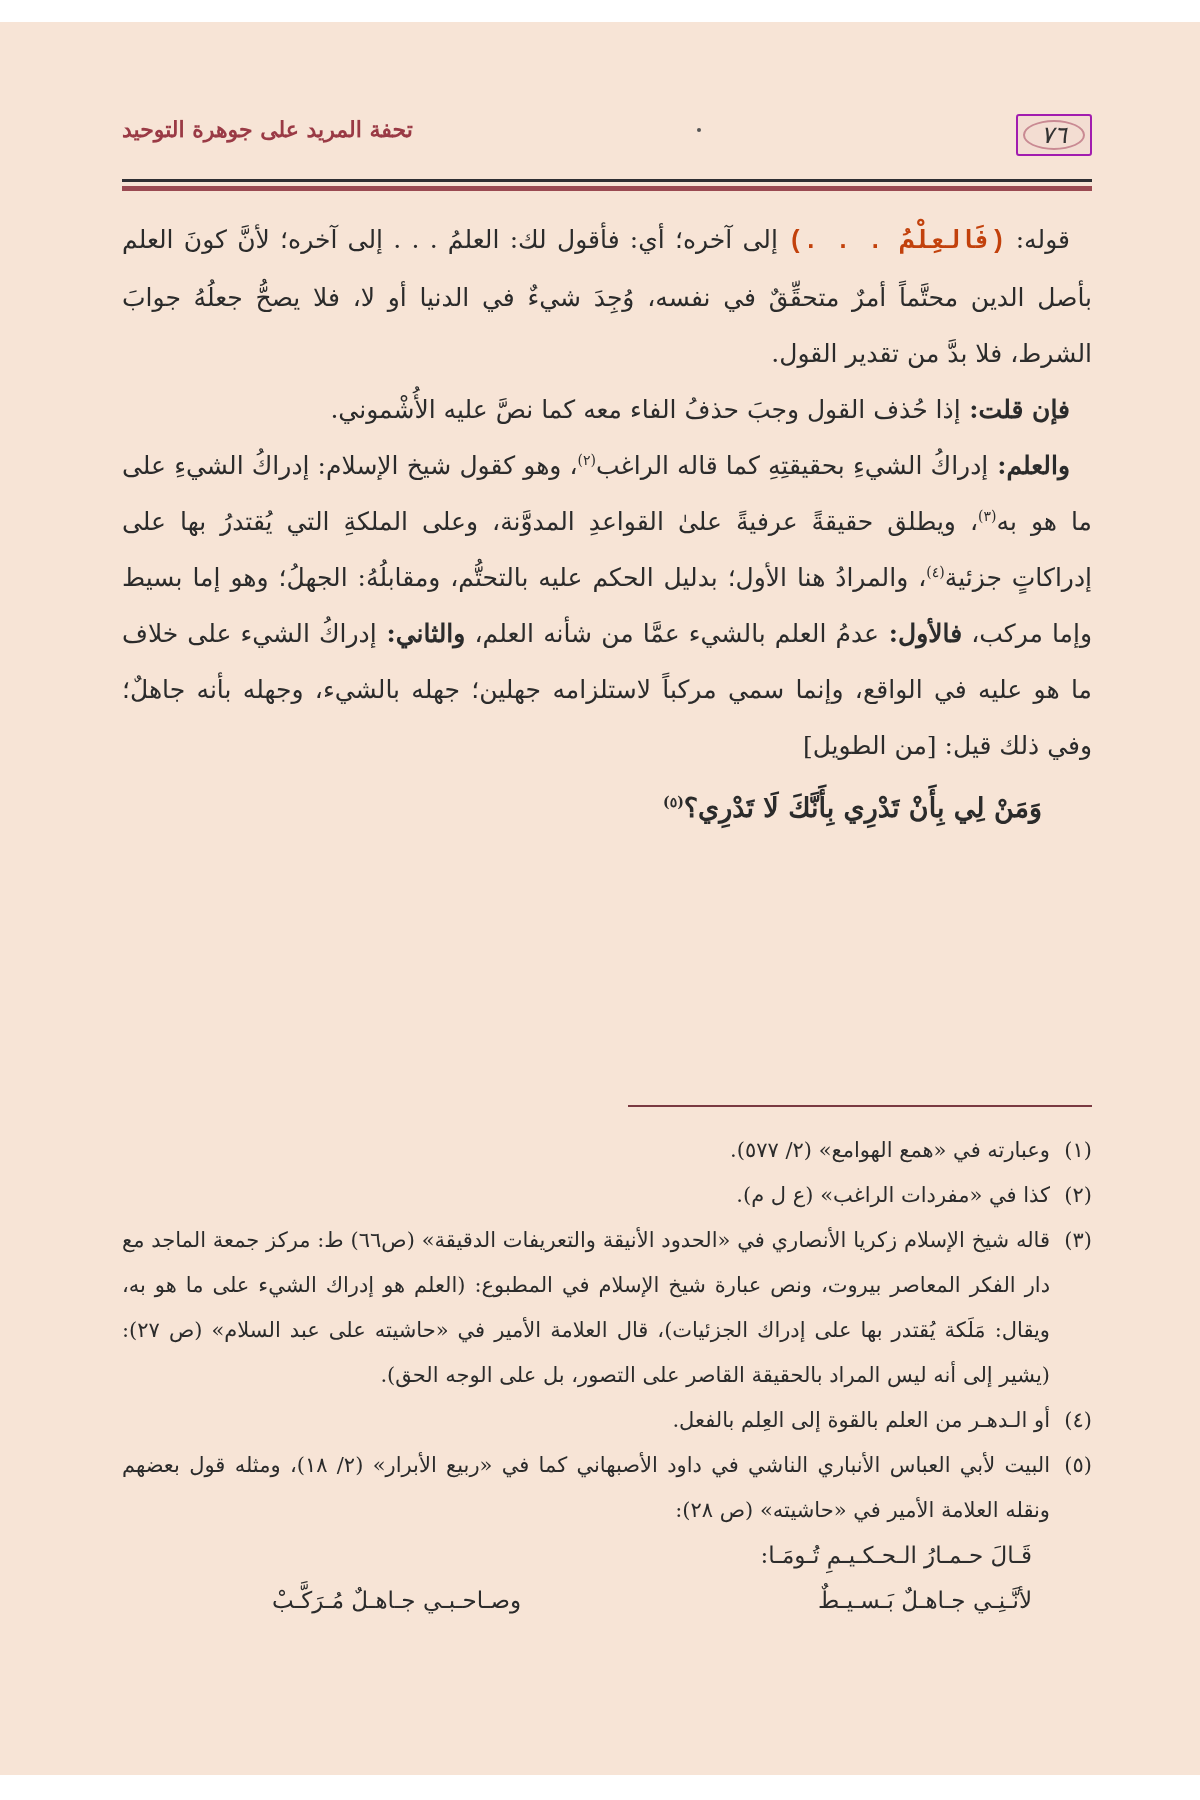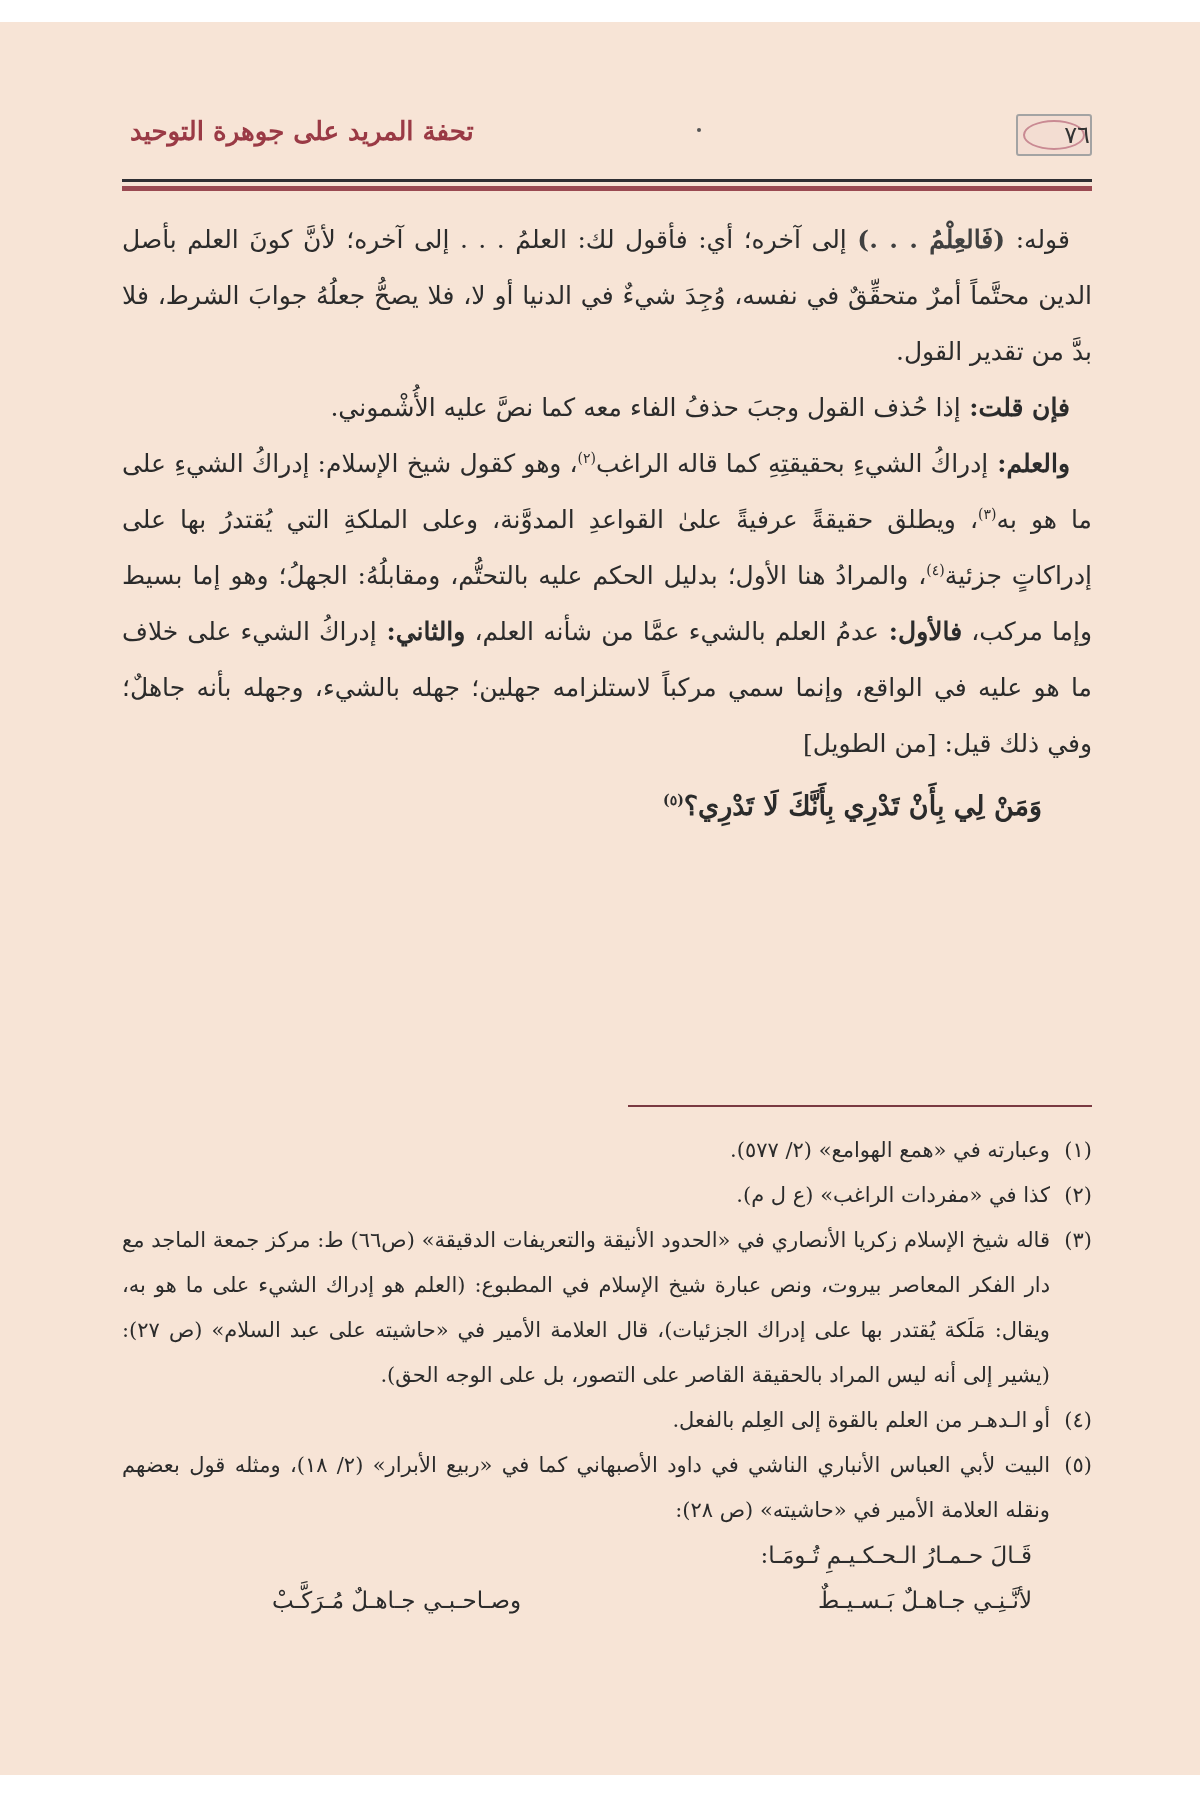--- a/index.html
+++ b/index.html
@@ -10,51 +10,51 @@
     .page {
       position: absolute; left: 0; top: 22px; width: 1200px; height: 1753px;
       background: #f7e4d6;
     }
     .header {
       position: absolute; left: 122px; top: 88px; width: 970px; height: 60px;
       direction: rtl;
     }
     .page-number-box {
       position: absolute; right: 0; top: 4px; width: 72px; height: 38px;
-      border: 2px solid #a3a3a3; border-radius: 3px; background: #f3ddd2;
-      display: flex; align-items: center; justify-content: flex-start;
+      border: 2px solid #a21caf; border-radius: 3px; background: #f3ddd2;
+      display: flex; align-items: center; justify-content: center; font-style: italic;
     }
     .page-number-box .oval {
       position: absolute; inset: 4px 5px; border: 2px solid #c98a93; border-radius: 50%;
     }
     .page-number {
       position: relative; font-size: 24px; color: #333; font-family: "DejaVu Sans", sans-serif;
     }
     .running-title {
-      position: absolute; left: 8px; top: 6px; font-size: 26px; font-weight: bold; color: #9a3a45;
+      position: absolute; left: 0; top: 6px; font-size: 22px; font-weight: bold; color: #9a3a45;
       direction: rtl;
       text-align: center;
     }
     .header-dot {
       position: absolute; left: 575px; top: 18px; width: 4px; height: 4px; border-radius: 50%; background: #555;
     }
     .rule-dark {
       position: absolute; left: 122px; top: 157px; width: 970px; height: 3px; background: #2f2f33;
     }
     .rule-red {
       position: absolute; left: 122px; top: 164px; width: 970px; height: 5px; background: #9a4a52;
     }
     .main {
       position: absolute; left: 122px; top: 190px; width: 970px;
       direction: rtl; text-align: justify; font-size: 25px; line-height: 56px; color: #2b2b2b;
     }
     .main p { margin: 0; text-align-last: right; }
     .main p.ind { text-indent: 22px; }
     .lead { font-weight: bold; }
-    .quote-red { color: #404040; font-weight: bold; }
+    .quote-red { color: #c2410c; font-weight: bold; font-family: Liberation Mono, monospace; }
     sup { font-size: 14px; line-height: 0; vertical-align: super; }
     .verse {
       display: flex; direction: rtl; justify-content: space-between; width: 870px; margin: 4px 50px 0 50px;
       font-size: 27px; font-weight: bold; line-height: 60px;
     }
     .fn-sep {
       position: absolute; left: 628px; top: 1083px; width: 464px; height: 2px; background: #7a3a42;
     }
     .footnotes {
       position: absolute; left: 122px; top: 1106px; width: 970px;

